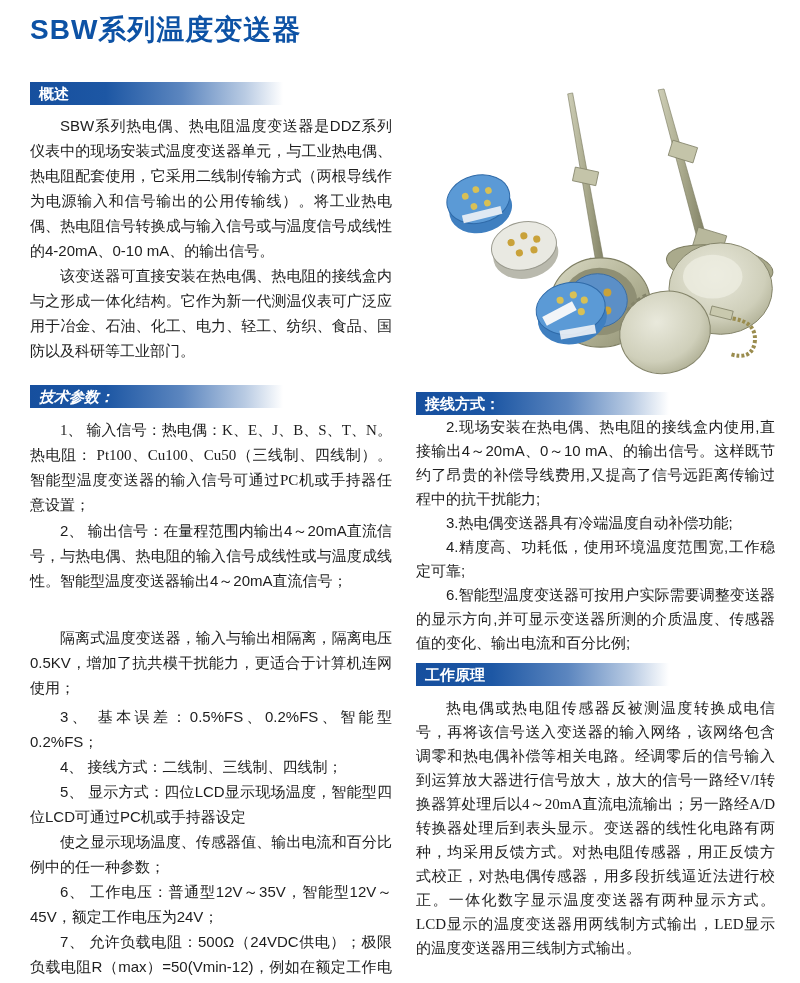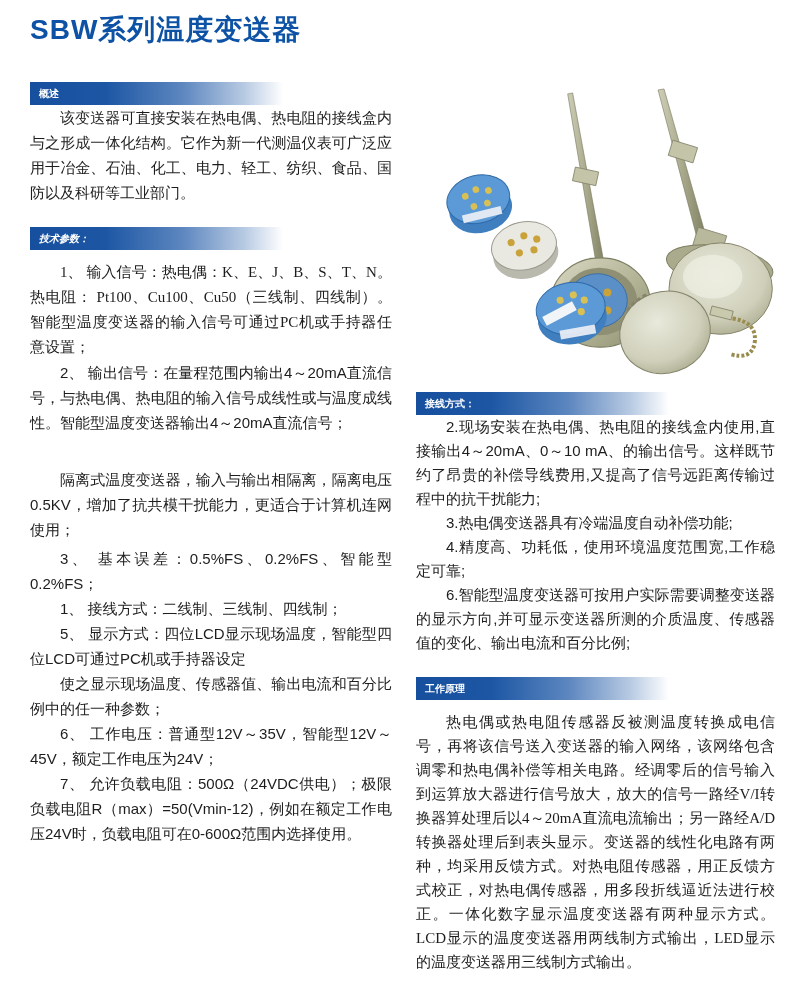--- a/index.html
+++ b/index.html
@@ -12,62 +12,63 @@
   .title{
     margin:0 0 36px 0;font-size:28px;font-weight:bold;color:#0d52a5;
     letter-spacing:1px;line-height:32px;
   }
   .columns{display:flex;gap:24px;}
   .col-left{width:362px;flex:0 0 362px;}
   .col-right{width:359px;flex:1;}
   .section-bar{
     width:253px;height:23px;box-sizing:border-box;padding-left:9px;
     background:linear-gradient(90deg,#164f9e 0%,#1d57a4 30%,#5c86bf 60%,#b9cbe3 85%,#ffffff 100%);
-    color:#ffffff;font-size:10px;font-weight:bold;line-height:23px;
+    color:#ffffff;font-size:15px;font-weight:bold;line-height:23px;
   }
   .para,.item{
     margin:0;font-size:15px;line-height:25px;text-align:justify;
     color:#1d1d1d;font-weight:500;
   }
   .indent{text-indent:2em;}
   .iso{margin-top:32px;margin-bottom:4px;}
   .mt8{margin-top:8px;}
   .mt22{margin-top:22px;font-style:italic;}
   .mt10{margin-top:10px;font-family:Liberation Serif, serif;}
-  .mt16{margin-top:22px;}
+  .mt16{margin-top:8px;}
   .col-right .item,.col-right .para{line-height:24px;}
   .product-image{width:359px;height:298px;position:relative;margin-bottom:12px;}
   .product-image svg{width:100%;height:100%;display:block;}
 </style>
 </head>
 <body>
 
 <div class="page">
 
   <h1 class="title">SBW系列温度变送器</h1>
 
   <div class="columns">
 
     <div class="col-left">
 
       <div class="section-bar">
         <span>概述</span>
       </div>
 
+      <p class="para indent mt8">SBW系列热电偶、热电阻温度变送器是DDZ系列仪表中的现场安装式温度变送器单元，与工业热电偶、热电阻配套使用，它采用二线制传输方式（两根导线作为电源输入和信号输出的公用传输线）。将工业热电偶、热电阻信号转换成与输入信号或与温度信号成线性的4-20mA、0-10 mA、的输出信号。</p>
       <p class="para indent">该变送器可直接安装在热电偶、热电阻的接线盒内与之形成一体化结构。它作为新一代测温仪表可广泛应用于冶金、石油、化工、电力、轻工、纺织、食品、国防以及科研等工业部门。</p>
 
       <div class="section-bar mt22">
         <span>技术参数：</span>
       </div>
 
       <p class="item indent mt10">1、 输入信号：热电偶：K、E、J、B、S、T、N。热电阻： Pt100、Cu100、Cu50（三线制、四线制）。智能型温度变送器的输入信号可通过PC机或手持器任意设置；</p>
       <p class="item indent">2、 输出信号：在量程范围内输出4～20mA直流信号，与热电偶、热电阻的输入信号成线性或与温度成线性。智能型温度变送器输出4～20mA直流信号；</p>
       <p class="item indent iso">隔离式温度变送器，输入与输出相隔离，隔离电压0.5KV，增加了抗共模干扰能力，更适合于计算机连网使用；</p>
       <p class="item indent">3、 基本误差：0.5%FS、0.2%FS、智能型0.2%FS；</p>
-      <p class="item indent">1、 接线方式：二线制、三线制、四线制；</p>
+      <p class="item indent">4、 接线方式：二线制、三线制、四线制；</p>
       <p class="item indent">5、 显示方式：四位LCD显示现场温度，智能型四位LCD可通过PC机或手持器设定</p>
       <p class="item indent">使之显示现场温度、传感器值、输出电流和百分比例中的任一种参数；</p>
       <p class="item indent">6、 工作电压：普通型12V～35V，智能型12V～45V，额定工作电压为24V；</p>
       <p class="item indent">7、 允许负载电阻：500Ω（24VDC供电）；极限负载电阻R（max）=50(Vmin-12)，例如在额定工作电压24V时，负载电阻可在0-600Ω范围内选择使用。</p>
 
     </div>
 
     <div class="col-right">
 
       <div class="product-image">

